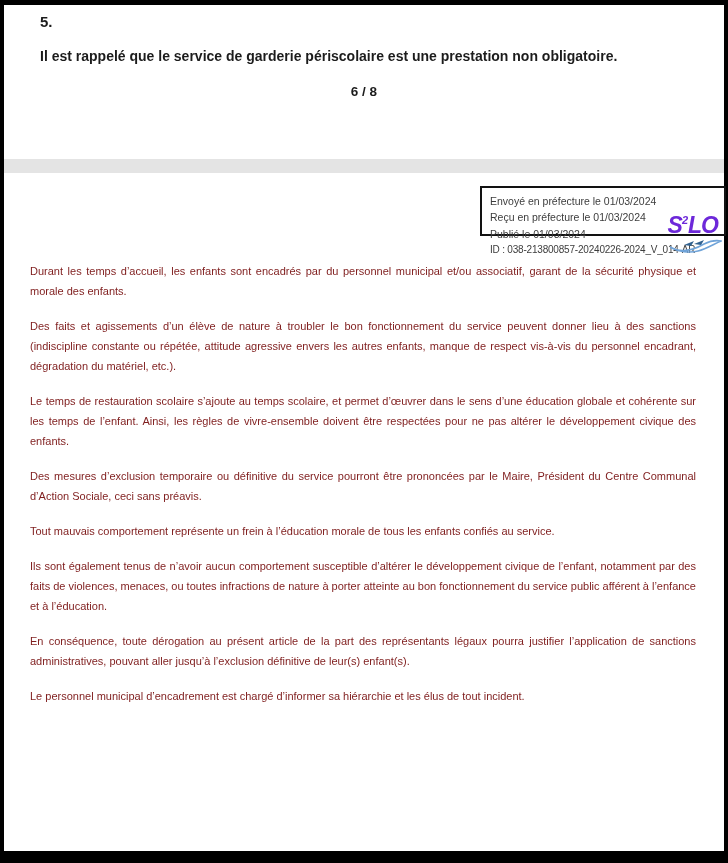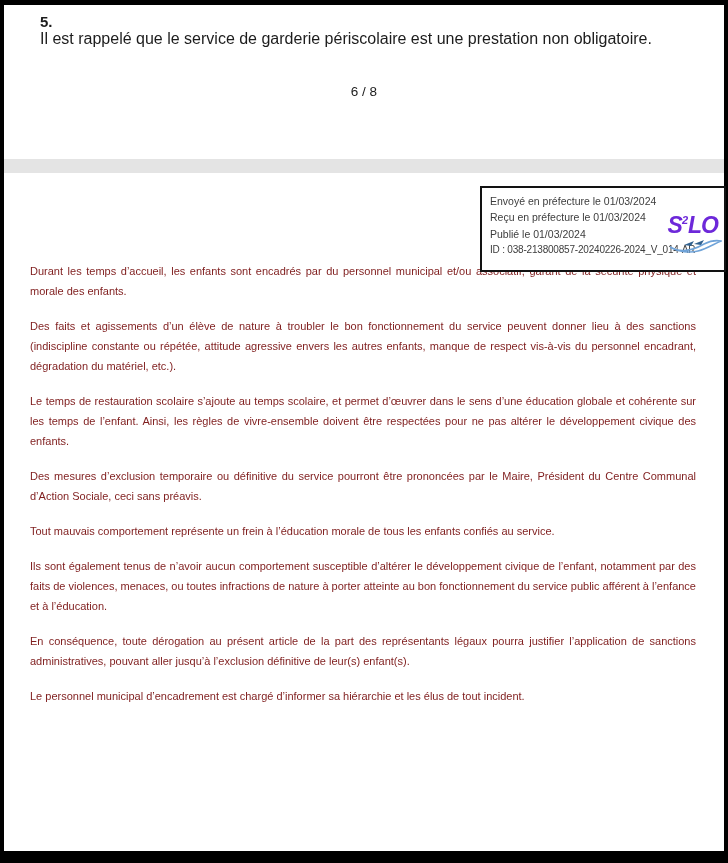--- a/index.html
+++ b/index.html
@@ -35,28 +35,29 @@
     flex: 0 0 auto;
   }
   .section-title {
     font-size: 15px;
     font-weight: bold;
     letter-spacing: 0.2px;
     text-decoration: underline;
     text-underline-offset: 3px;
   }
   .intro-text {
-    font-size: 16px;
-    font-weight: normal;
+    margin-top: 18px;
+    font-size: 14px;
+    font-weight: bold;
   }
   .page-number {
-    margin-top: 36px;
+    margin-top: 20px;
     text-align: center;
     font-size: 13.5px;
-    font-weight: normal;
+    font-weight: bold;
   }
 
   
   .page-separator {
     height: 14px;
     flex: 0 0 auto;
     background: #e4e4e4;
   }
 
   
@@ -66,21 +67,21 @@
     position: relative;
     padding: 88px 28px 0 26px;
   }
 
   
   .stamp {
     position: absolute;
     top: 13px;
     right: -2px;
     width: 246px;
-    height: 86px;
+    height: 50px;
     border: 2px solid #121212;
     background: #ffffff;
     padding: 5px 0 0 8px;
     font-size: 10.5px;
     line-height: 16.4px;
     color: #3d3d3d;
     white-space: nowrap;
     overflow: visible;
   }
   .stamp .id-line {

